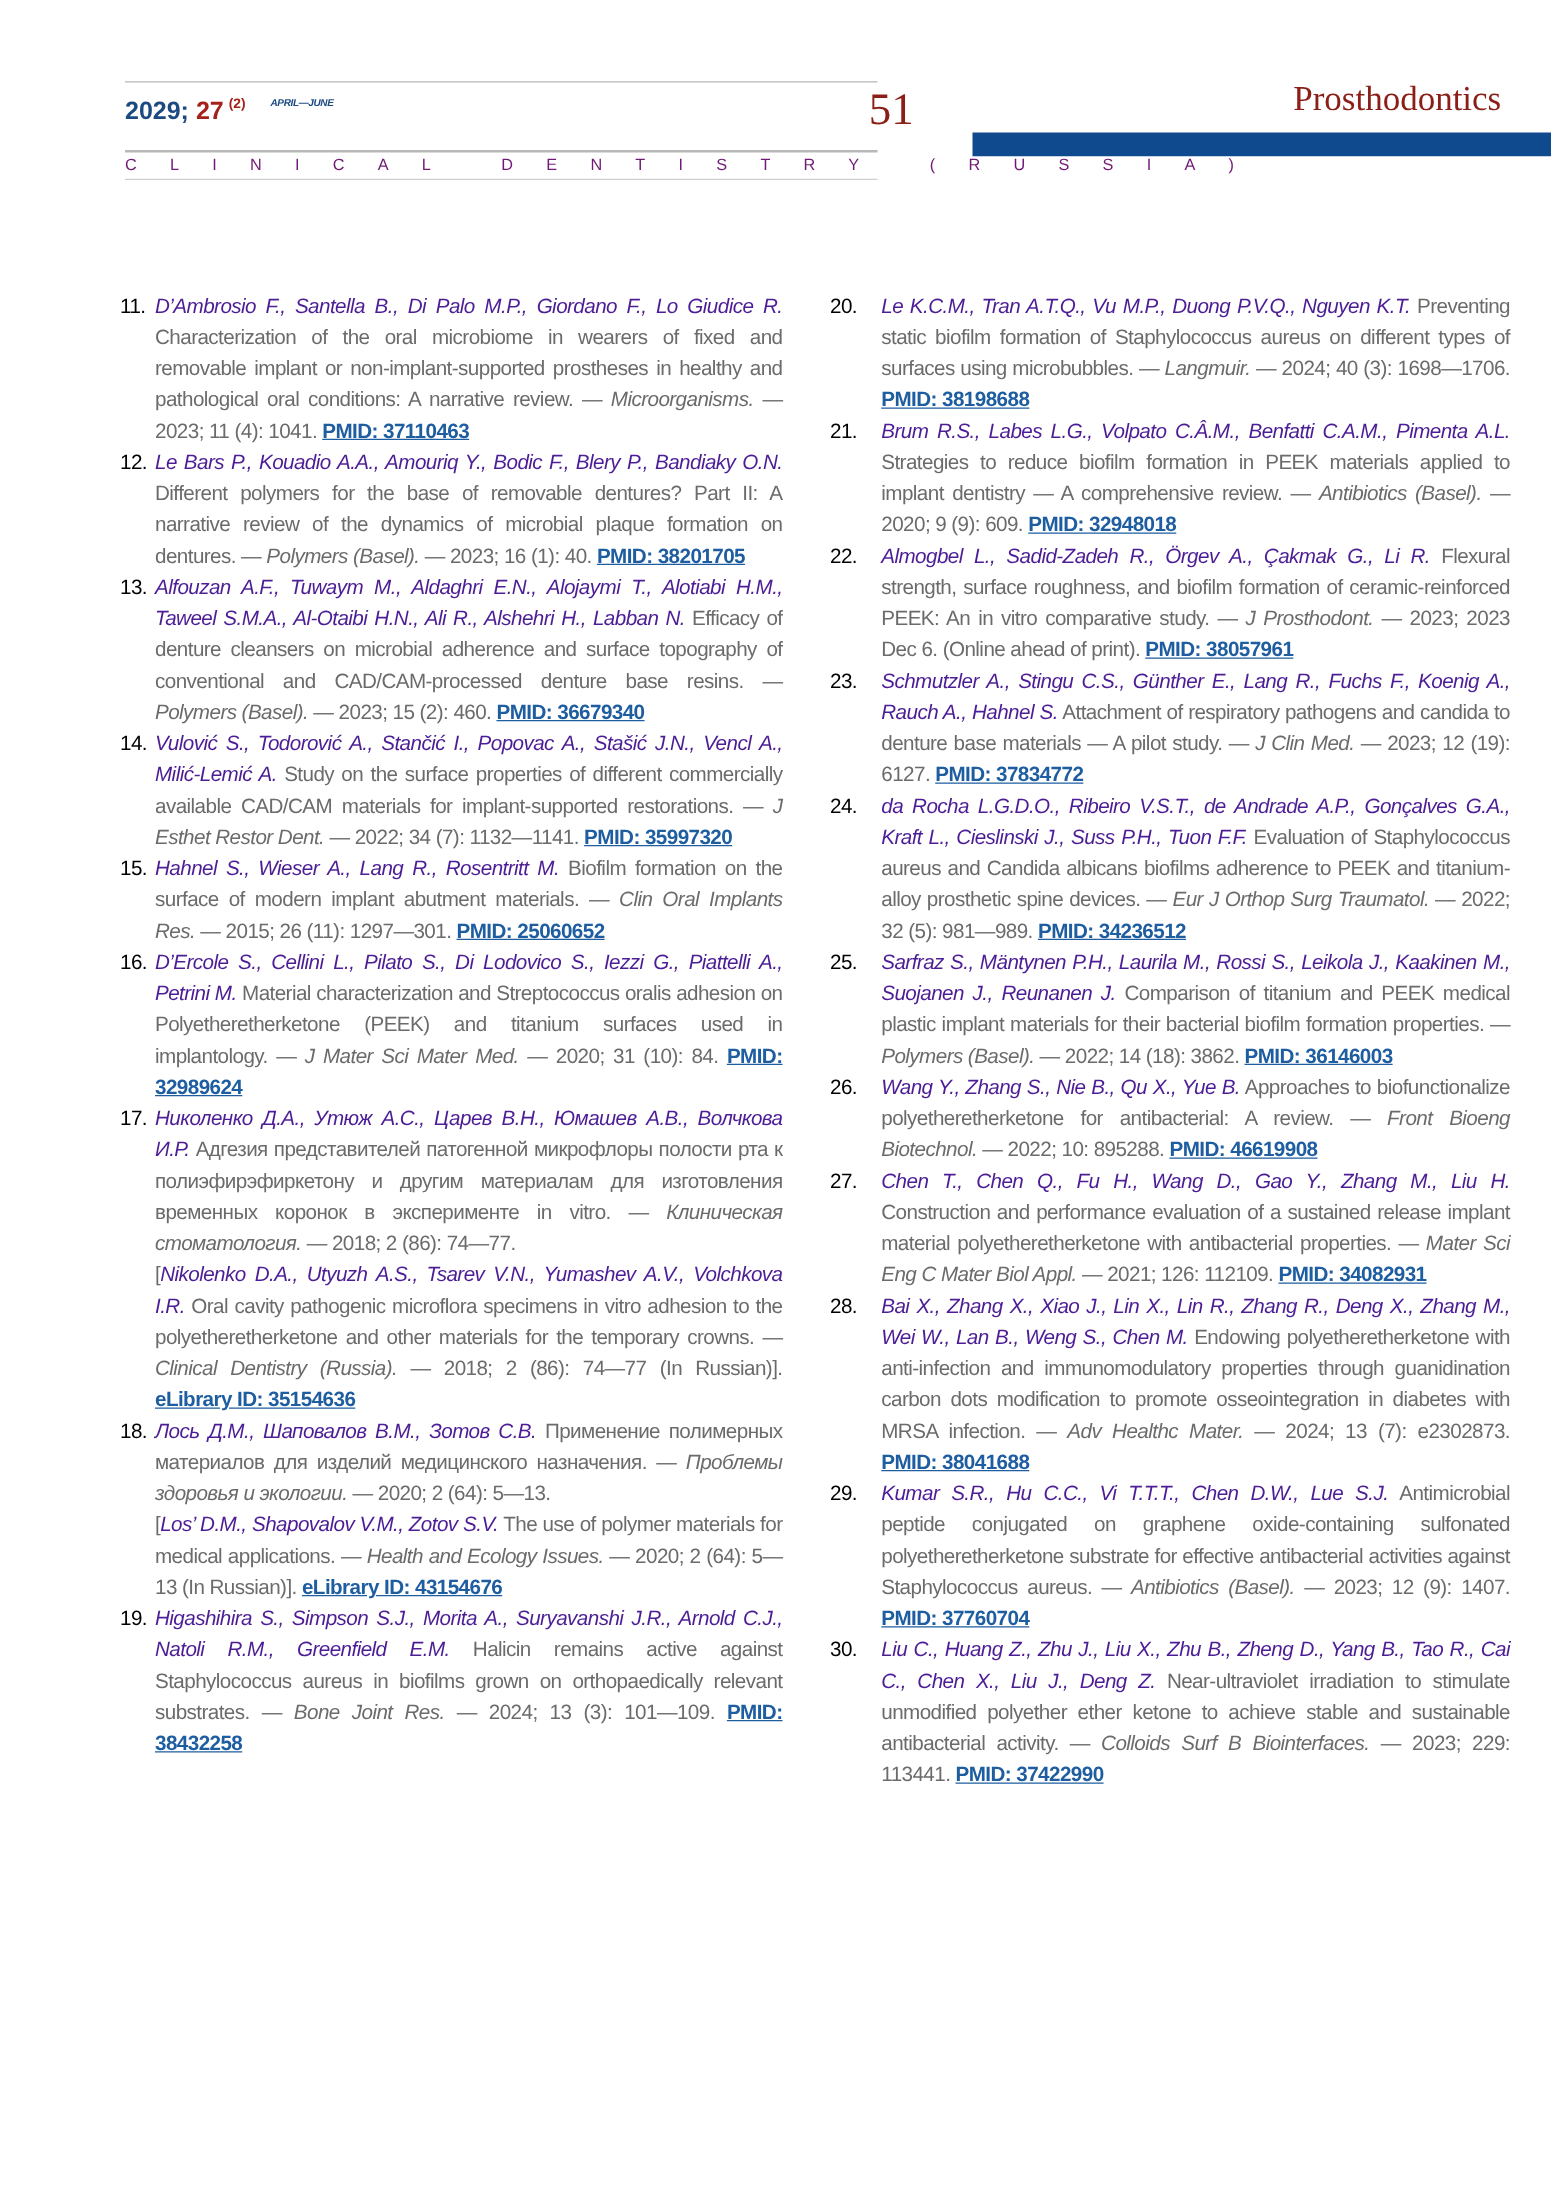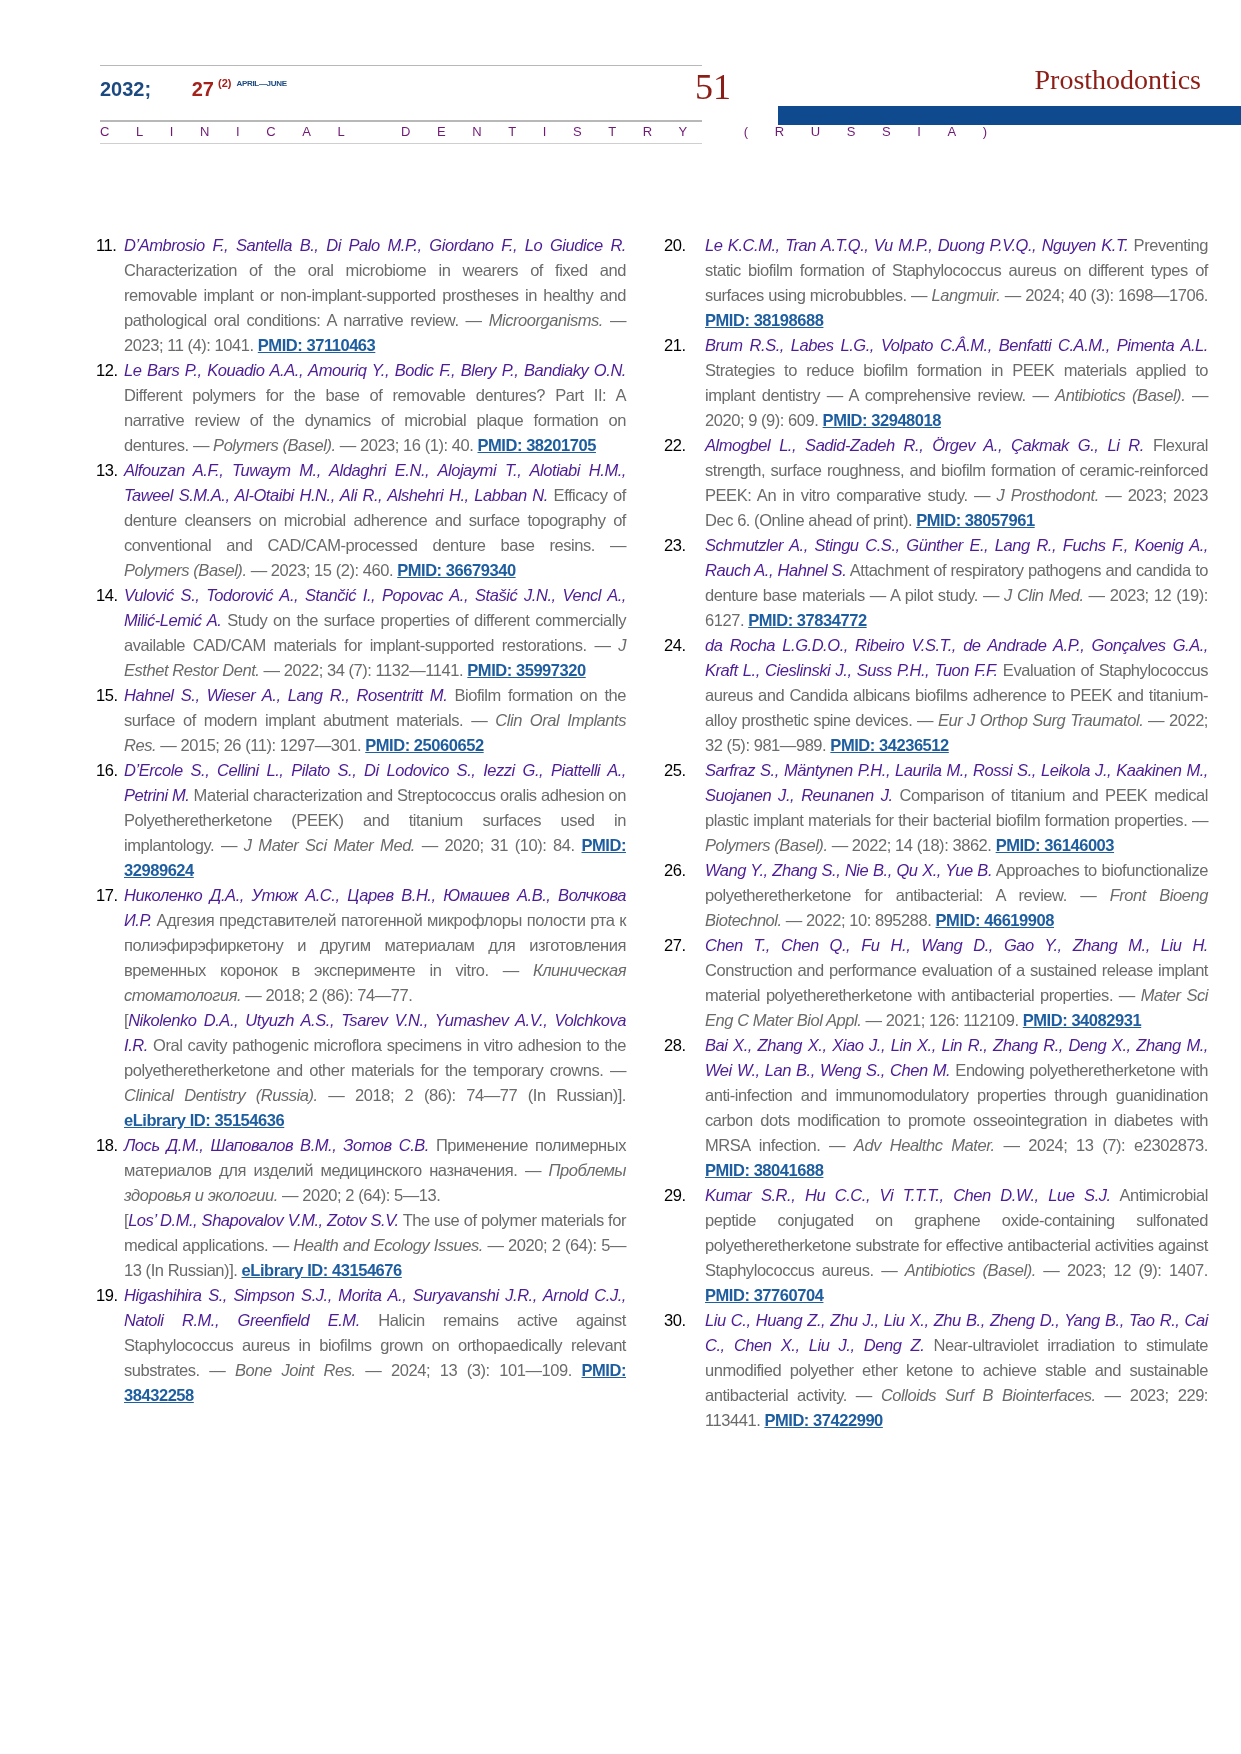--- a/index.html
+++ b/index.html
@@ -1,23 +1,23 @@
 <!DOCTYPE html>
 <html><head>
 <meta charset="utf-8">
 <style>
   html, body { margin: 0; padding: 0; background: #ffffff; }
   body { width: 1241px; height: 1754px; position: relative; overflow: hidden;
          font-family: "Liberation Sans", sans-serif; }
   .rule-top { position: absolute; left: 100px; top: 65px; width: 602px; height: 1px; background: #b8b8b8; }
   .issue { position: absolute; left: 100px; top: 72px; font-weight: bold; font-size: 20px; line-height: 22px; }
   .issue .year { color: #1c4a80; }
-  .issue .vol { color: #a3231c; margin-left: 35px; }
+  .issue .vol { color: #a3231c; }
   .issue .num { color: #a3231c; font-size: 11px; vertical-align: 9px; margin-left: 4px; }
-  .issue .period { color: #1c4a80; font-size: 8px; vertical-align: 10px; margin-left: 5px; letter-spacing: -0.3px; }
+  .issue .period { color: #1c4a80; font-size: 8px; font-style: italic; vertical-align: 10px; margin-left: 20px; letter-spacing: -0.3px; }
   .page-num { position: absolute; left: 695px; top: 66px; font-family: "Liberation Serif", serif; font-size: 36px; color: #8b1e17; }
   .rule-mid { position: absolute; left: 100px; top: 120px; width: 602px; height: 2px; background: #b8b8b8; }
   .journal { position: absolute; left: 100px; top: 124px; width: 602px; font-size: 13px; color: #701a75;
              letter-spacing: 26.6px; white-space: nowrap; font-weight: 400; }
   .rule-bottom { position: absolute; left: 100px; top: 143px; width: 602px; height: 1px; background: #cfcfcf; }
   .section-title { position: absolute; right: 40px; top: 64px; font-family: "Liberation Serif", serif;
                    font-size: 28px; color: #8b1e17; }
   .section-bar { position: absolute; left: 778px; top: 106px; width: 463px; height: 19px; background: #0f4a8f; }
 
   .col { position: absolute; top: 233px; width: 530px; }
@@ -30,21 +30,21 @@
   .col-right .ref .num { left: -14px; }
   .ref .authors { color: #4c1d95; font-style: italic; }
   .ref .journal-name { font-style: italic; }
   .ref a { color: #1e5ea0; text-decoration: underline; font-weight: bold; }
 </style>
 </head>
 <body>
 
 <div class="rule-top"></div>
 <div class="issue">
-  <span class="year">2032;</span>
+  <span class="year">2029;</span>
   <span class="vol">27</span><span class="num">(2)</span><span class="period">APRIL—JUNE</span>
 </div>
 <div class="page-num">51</div>
 <div class="rule-mid"></div>
 <div class="journal">CLINICAL  DENTISTRY  (RUSSIA)</div>
 <div class="rule-bottom"></div>
 <div class="section-title">Prosthodontics</div>
 <div class="section-bar"></div>
 
 <div class="col col-left">

